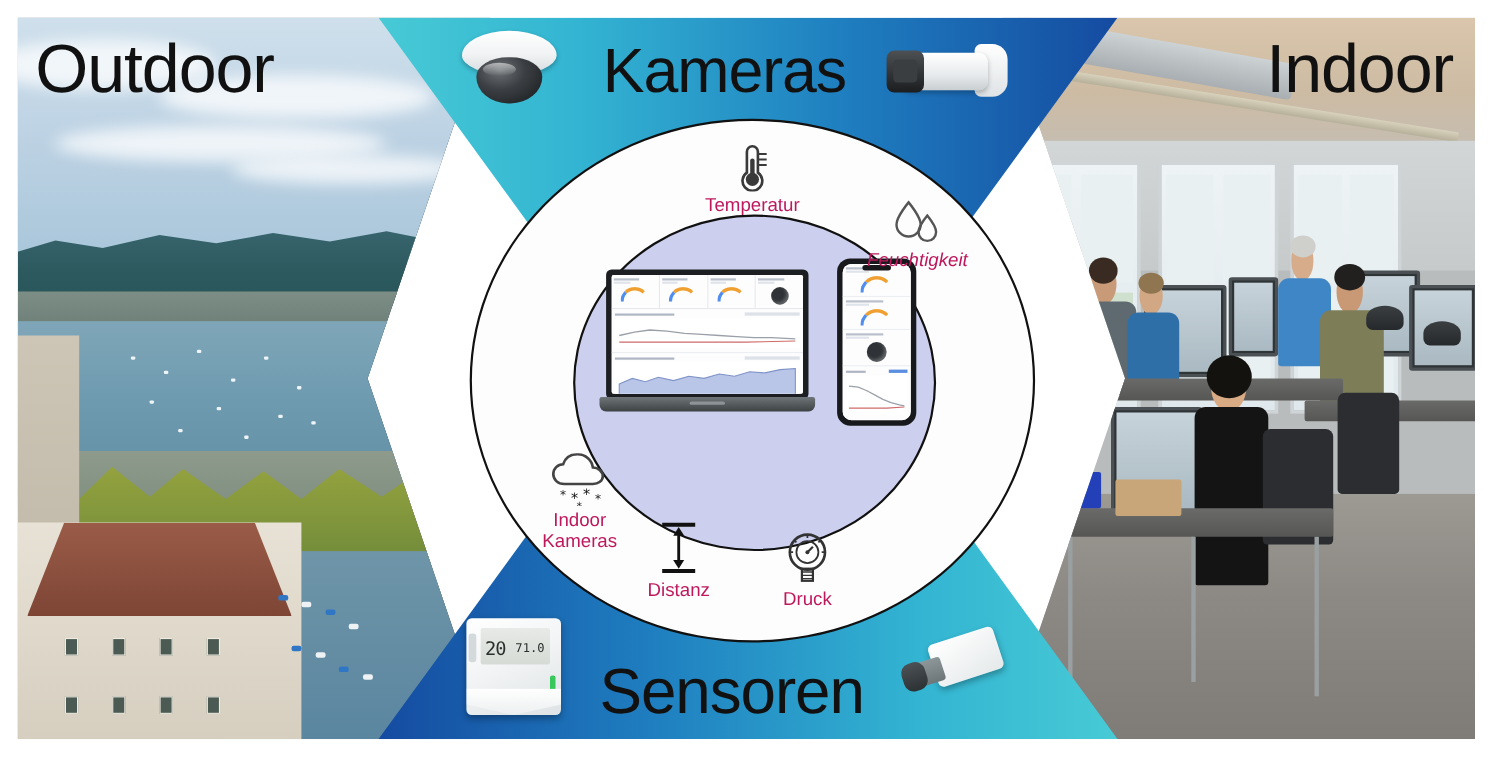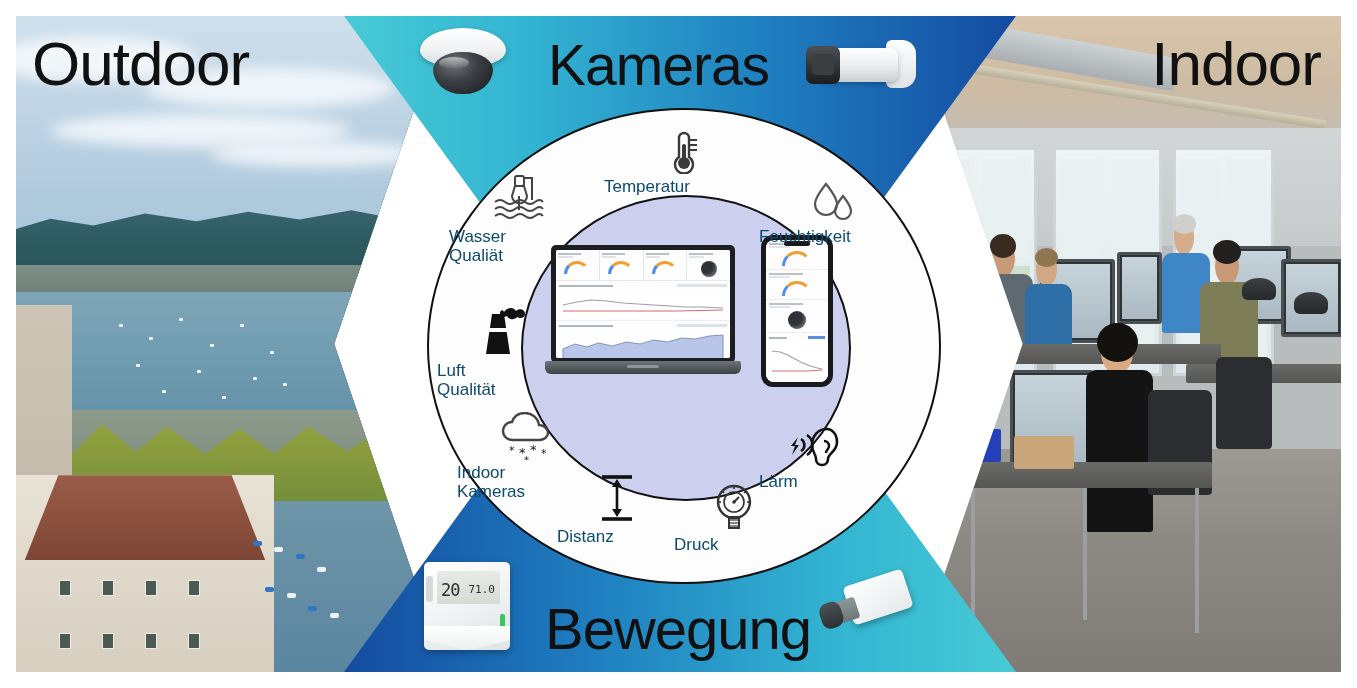--- a/index.html
+++ b/index.html
@@ -198,21 +198,21 @@
   .dot{width:16px;height:16px;border-radius:50%;background:#2f3337;margin:0 auto;
     box-shadow:inset -2px -2px 3px rgba(255,255,255,.25);}
   .panelblk{border-bottom:1px solid #eceef2;padding:3px;}
   .ph{display:flex;justify-content:space-between;align-items:center;margin-bottom:2px;}
   .phl{height:2px;width:32%;background:#aeb6c4;}
   .phr{height:3px;width:30%;background:#dde1e8;}
   .spark{position:relative;height:28px;background:#fff;}
   .spark svg{position:absolute;inset:0;width:100%;height:100%;}
 
   
-  .node{position:absolute;z-index:28;text-align:left;color:#0c4a6e;
+  .node{position:absolute;z-index:28;text-align:center;color:#be185d;
         font-size:17px;line-height:19px;white-space:nowrap;}
   .node .ico{display:block;margin:0 auto 3px;}
   .node .lbl{display:block;}
 
   svg.gl{display:block;margin:0 auto;}
 
   .divider{position:absolute;left:0;right:0;bottom:0;height:3px;background:#fff;}
 </style>
 </head>
 <body>
@@ -360,21 +360,21 @@
       <div style="position:absolute;left:24%;top:64%;width:14%;height:5%;background:#c9a679;border-radius:2px;"></div>
     </div>
   </div>
 
   <div class="band" id="band-top"></div>
   <div class="band" id="band-bottom"></div>
 
   <div class="title" id="t-indoor">Indoor</div>
   <div class="title" id="t-outdoor">Outdoor</div>
   <div class="title" id="t-kameras">Kameras</div>
-  <div class="title" id="t-sensoren">Bewegung</div>
+  <div class="title" id="t-sensoren">Sensoren</div>
 
   <div class="dome" style="left:420px;top:28px;width:90px;height:76px;">
     <div class="base"></div>
       <div class="bubble"></div>
       <div class="gloss"></div>
   </div>
   <div class="bullet" style="left:806px;top:36px;width:116px;height:60px;">
     <div class="mount"></div>
       <div class="arm"></div>
       <div class="barrel"></div>
@@ -514,43 +514,31 @@
           <circle cx="17" cy="35" r="6" fill="#3a3a3a"></circle>
           <rect x="15" y="16" width="4" height="18" rx="2" fill="#3a3a3a"></rect>
           <line x1="23" y1="12" x2="30" y2="12" stroke="#3a3a3a" stroke-width="2"></line>
           <line x1="23" y1="17" x2="30" y2="17" stroke="#3a3a3a" stroke-width="2"></line>
           <line x1="23" y1="22" x2="30" y2="22" stroke="#3a3a3a" stroke-width="2"></line>
         </svg>
       </span>
       <span class="lbl">Temperatur</span>
     </div>
 
-    <div class="node" style="left:330px;top:70px;width:150px;">
+    <div class="node" style="left:330px;top:70px;width:150px;font-style:italic;">
       <span class="ico">
         <svg class="gl" width="52" height="44" viewBox="0 0 52 44">
           <path d="M18 4c0 0-11 13-11 20a11 11 0 0 0 22 0C29 17 18 4 18 4z" fill="none" stroke="#555" stroke-width="2.2"></path>
           <path d="M35 16c0 0-8 10-8 15a8 8 0 0 0 16 0C43 26 35 16 35 16z" fill="none" stroke="#555" stroke-width="2.2"></path>
         </svg>
       </span>
       <span class="lbl">Feuchtigkeit</span>
     </div>
 
 
-    <div class="node" style="left:330px;top:315px;width:120px;">
-      <span class="ico">
-        <svg class="gl" width="56" height="44" viewBox="0 0 56 44">
-          <path d="M36 4c-9 0-15 7-15 16 0 7 4 9 4 14 0 4 3 6 6 6 4 0 6-3 6-6 0-6 9-7 9-17 0-8-5-13-10-13z" fill="none" stroke="#111" stroke-width="2.6"></path>
-          <path d="M33 16a5 5 0 0 1 5 5c0 3-3 4-3 7" fill="none" stroke="#111" stroke-width="2.4"></path>
-          <path d="M16 10a12 12 0 0 1 0 20" fill="none" stroke="#111" stroke-width="2.6"></path>
-          <path d="M10 14a7 7 0 0 1 0 12" fill="none" stroke="#111" stroke-width="2.6"></path>
-          <path d="M7 12 L0 21 L4 21 L1 30 L8 20 L4 20 Z" fill="#111"></path>
-        </svg>
-      </span>
-      <span class="lbl">Lärm</span>
-    </div>
 
     <div class="node" style="left:245px;top:372px;width:120px;">
       <span class="ico">
         <svg class="gl" width="44" height="50" viewBox="0 0 44 50">
           <circle cx="22" cy="20" r="16" fill="none" stroke="#333" stroke-width="2.4"></circle>
           <circle cx="22" cy="20" r="10" fill="none" stroke="#333" stroke-width="1.6"></circle>
           <line x1="22" y1="20" x2="27" y2="15" stroke="#333" stroke-width="2"></line>
           <circle cx="22" cy="20" r="1.8" fill="#333"></circle>
           <line x1="22" y1="4" x2="22" y2="7" stroke="#333" stroke-width="1.6"></line>
           <line x1="34" y1="9" x2="32" y2="11" stroke="#333" stroke-width="1.6"></line>
@@ -589,46 +577,18 @@
             <text x="33" y="42" font-size="13" font-family="DejaVu Sans, sans-serif">*</text>
             <text x="44" y="45" font-size="11" font-family="DejaVu Sans, sans-serif">*</text>
             <text x="27" y="52" font-size="10" font-family="DejaVu Sans, sans-serif">*</text>
           </g>
         </svg>
       </span>
       <span class="lbl">Indoor</span>
       <span class="lbl">Kameras</span>
     </div>
 
-    <div class="node" style="left:8px;top:190px;width:130px;">
-      <span class="ico">
-        <svg class="gl" width="56" height="58" viewBox="0 0 56 58">
-          <path d="M18 14 h12 l6 40 h-24 z" fill="#111"></path>
-          <rect x="12" y="28" width="28" height="4" fill="#fdfdfd"></rect>
-          <path d="M30 12c3-5 10-5 12-1 3-3 9-2 9 3 0 4-5 5-8 3-2 3-8 3-10-1-3 2-7 0-7-3 0-3 3-4 4-1z" fill="#111"></path>
-        </svg>
-      </span>
-      <span class="lbl">Luft</span>
-      <span class="lbl">Qualität</span>
-    </div>
-
-    <div class="node" style="left:20px;top:62px;width:140px;">
-      <span class="ico">
-        <svg class="gl" width="60" height="52" viewBox="0 0 60 52">
-          <rect x="26" y="4" width="9" height="10" rx="2" fill="none" stroke="#444" stroke-width="2"></rect>
-          <path d="M26 14 h9 l3 10 a7 7 0 0 1 -15 0z" fill="none" stroke="#444" stroke-width="2"></path>
-          <line x1="30" y1="24" x2="30" y2="38" stroke="#444" stroke-width="2"></line>
-          <path d="M35 6 h8 v22" fill="none" stroke="#444" stroke-width="2"></path>
-          <g fill="none" stroke="#444" stroke-width="1.8">
-            <path d="M6 30 q5 -4 10 0 t10 0 t10 0 t10 0 t8 0"></path>
-            <path d="M6 37 q5 -4 10 0 t10 0 t10 0 t10 0 t8 0"></path>
-            <path d="M6 44 q5 -4 10 0 t10 0 t10 0 t10 0 t8 0"></path>
-          </g>
-        </svg>
-      </span>
-      <span class="lbl">Wasser</span>
-      <span class="lbl">Qualiät</span>
-    </div>
+
 
   </div>
 
   <div class="divider"></div>
 </div>
 
 </body></html>

